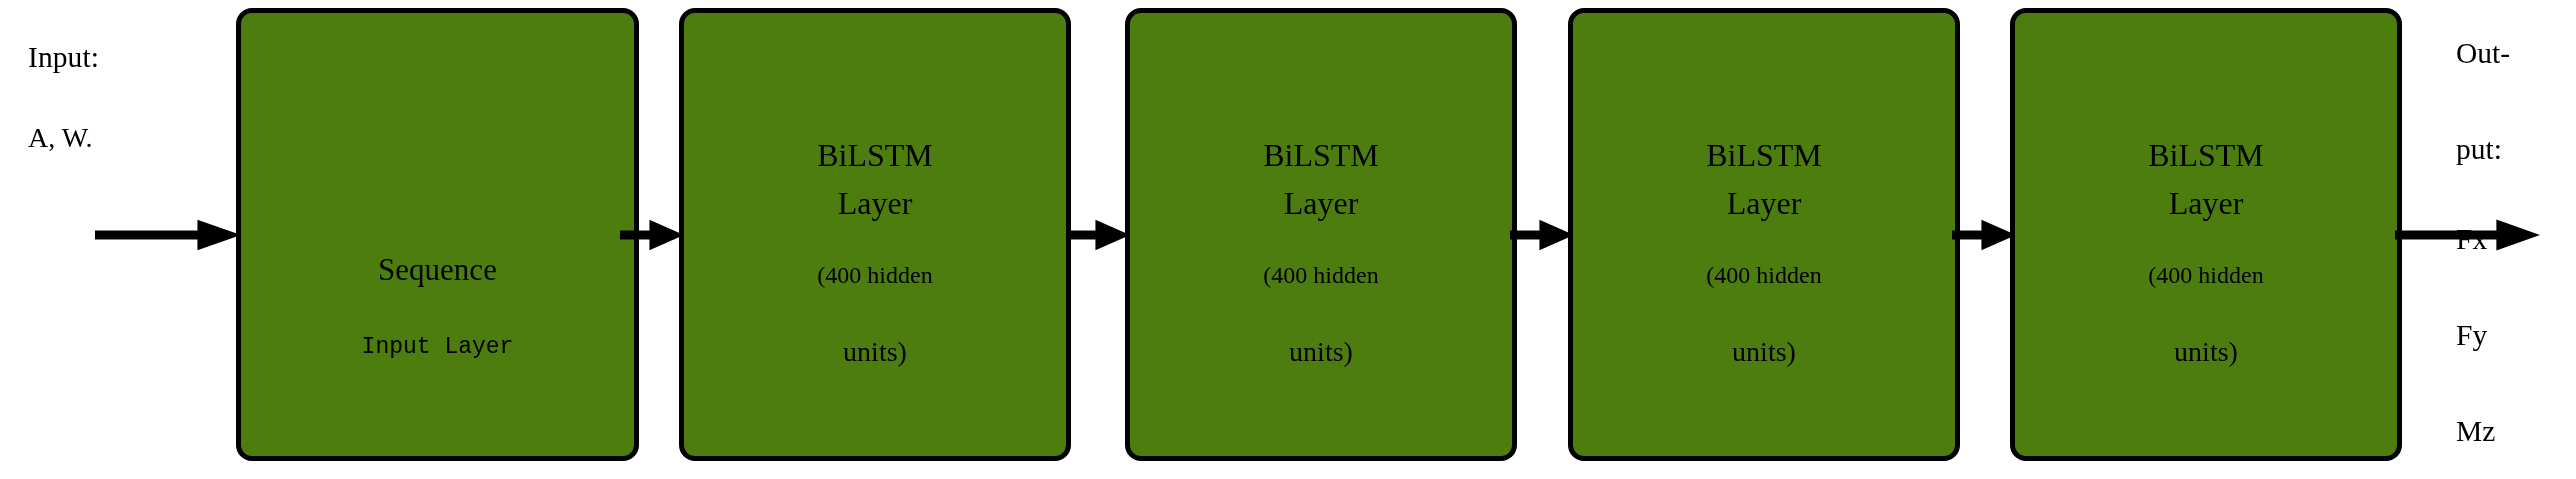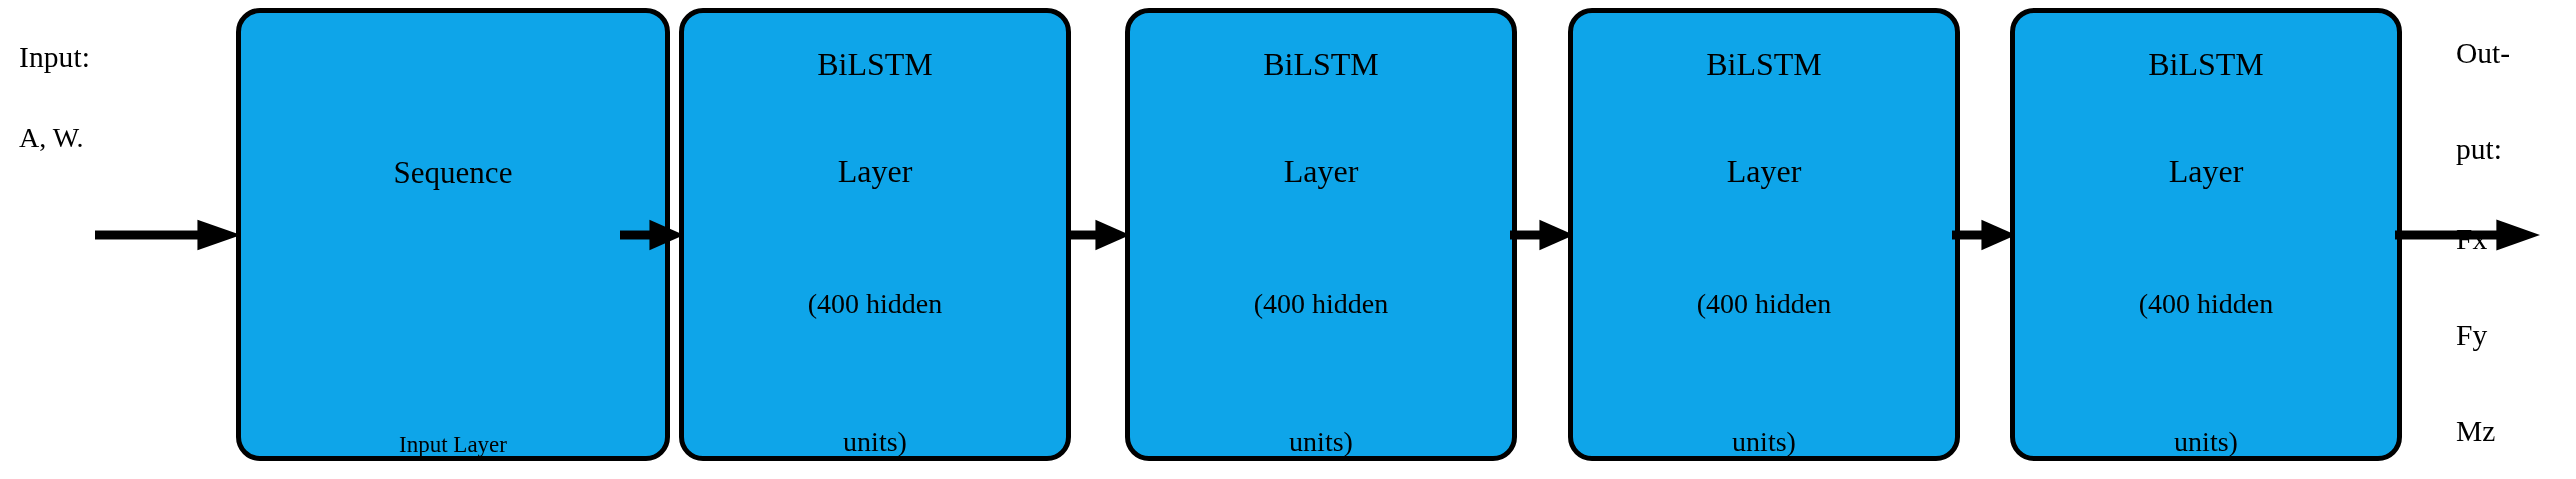--- a/index.html
+++ b/index.html
@@ -22,21 +22,21 @@
   }
 
   
   .io-label {
     position: absolute;
     color: #000;
     line-height: 1.0;
     white-space: pre;
   }
   #input-label-block {
-    left: 19px;
+    left: 28px;
     top: 22px;
     width: 122px;
   }
   #input-label-title {
     font-size: 29.5px;
     line-height: 1.0;
     letter-spacing: 0.1px;
   }
   #input-label-vars {
     font-size: 28px;
@@ -62,64 +62,65 @@
   #output-label-block .out-line.l4 { margin-top: 46px; }
   #output-label-block .out-line.l5 { margin-top: 46px; }
 
   
   .layer-box {
     position: absolute;
     top: 8.3px;
     height: 453px;
     box-sizing: border-box;
     border: 5.8px solid #000000;
-    border-radius: 24px;
-    background: #0ea5e9;
+    border-radius: 16px;
+    background: #4d7c0f;
     display: flex;
     flex-direction: column;
     align-items: center;
-    justify-content: space-between;
+    justify-content: center;
     overflow: hidden;
   }
 
   
   #box-sequence-input {
     left: 236px;
-    width: 434px;
+    width: 403px;
   }
   #box-sequence-input .line-primary {
     font-size: 31px;
     line-height: 1.0;
     margin-top: 144px;
   }
   #box-sequence-input .line-secondary {
     font-size: 23px;
     line-height: 1.0;
     margin-top: 51px;
+    font-family: Liberation Mono, monospace;
   }
 
   
   .bilstm-box { width: 392px; }
   #box-bilstm-1 { left: 679px; }
   #box-bilstm-2 { left: 1125px; }
   #box-bilstm-3 { left: 1568px; }
   #box-bilstm-4 { left: 2010px; }
 
   .bilstm-box .line-title {
     font-size: 32px;
     line-height: 1.0;
     margin-top: 35px;
   }
   .bilstm-box .line-title2 {
     font-size: 32px;
     line-height: 1.0;
     margin-top: 16px;
   }
   .bilstm-box .line-sub1 {
-    font-size: 28px;
+    font-size: 24px;
     line-height: 1.0;
     margin-top: 44px;
   }
   .bilstm-box .line-sub2 {
     font-size: 28px;
     line-height: 1.0;
     margin-top: 51px;
   }
 
   

